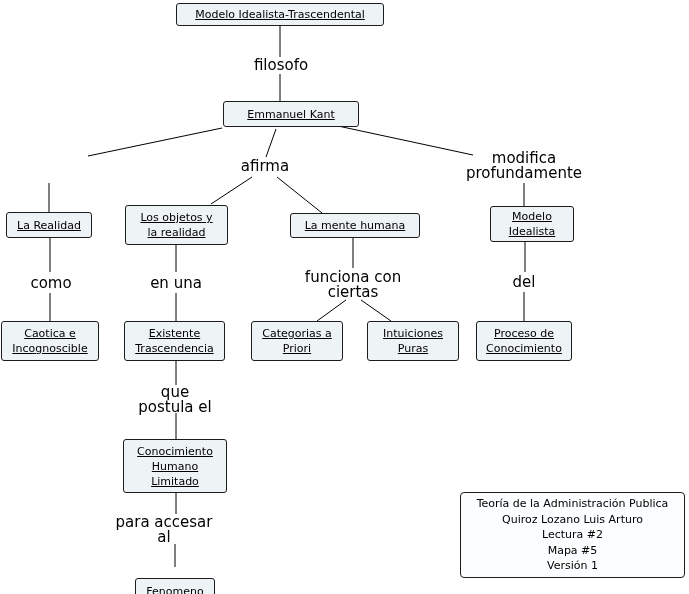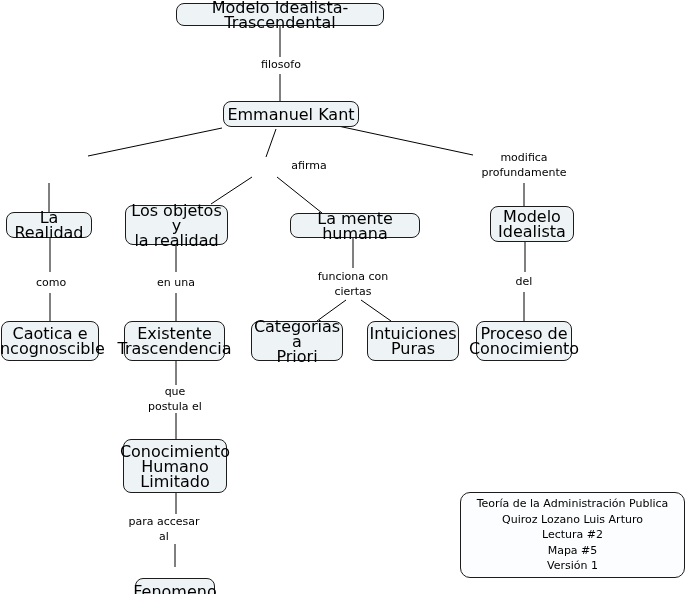--- a/index.html
+++ b/index.html
@@ -18,42 +18,43 @@
   }
   .edges line{
     stroke:var(--line,#000000);
     stroke-width:1;
   }
   .node{
     position:absolute;
     box-sizing:border-box;
     background:var(--node-fill,#eef3f6);
     border:1px solid var(--node-border,#1c1c1c);
-    border-radius:8px;
+    border-radius:3px;
     display:flex;align-items:center;justify-content:center;
     text-align:center;
-    font-size:16px;line-height:15px;
+    font-size:11px;line-height:15px;
     color:#000;
     white-space:pre-line;
+    text-decoration:underline;
   }
   .link-label{
     position:absolute;
     transform:translate(-50%,-50%);
     text-align:center;
-    font-size:11px;line-height:14.5px;
+    font-size:15px;line-height:14.5px;
     color:#000;
     white-space:pre-line;
     background:transparent;
   }
   .info-box{
     position:absolute;
     box-sizing:border-box;
     background:var(--info-fill,#fcfdfe);
     border:1px solid var(--node-border,#1c1c1c);
-    border-radius:10px;
+    border-radius:4px;
     display:flex;align-items:center;justify-content:center;
     text-align:center;
     font-size:11px;line-height:15.5px;
     color:#000;
     white-space:pre-line;
   }
 </style>
 </head>
 <body>
 
@@ -115,21 +116,21 @@
 
   <div class="node" style="left:123px;top:439px;width:104px;height:54px;">Conocimiento
 Humano
 Limitado</div>
 
   <div class="node" style="left:135px;top:567px;width:80px;height:26px;margin-top:11px;">Fenomeno</div>
 
   <div class="link-label" style="left:281px;top:65px;">filosofo</div>
 
 
-  <div class="link-label" style="left:265px;top:166px;margin-left:44px;">afirma</div>
+  <div class="link-label" style="left:265px;top:166px;">afirma</div>
 
   <div class="link-label" style="left:524px;top:165px;">modifica
 profundamente</div>
 
   <div class="link-label" style="left:51px;top:283px;">como</div>
 
   <div class="link-label" style="left:176px;top:283px;">en una</div>
 
   <div class="link-label" style="left:353px;top:284px;">funciona con
 ciertas</div>

